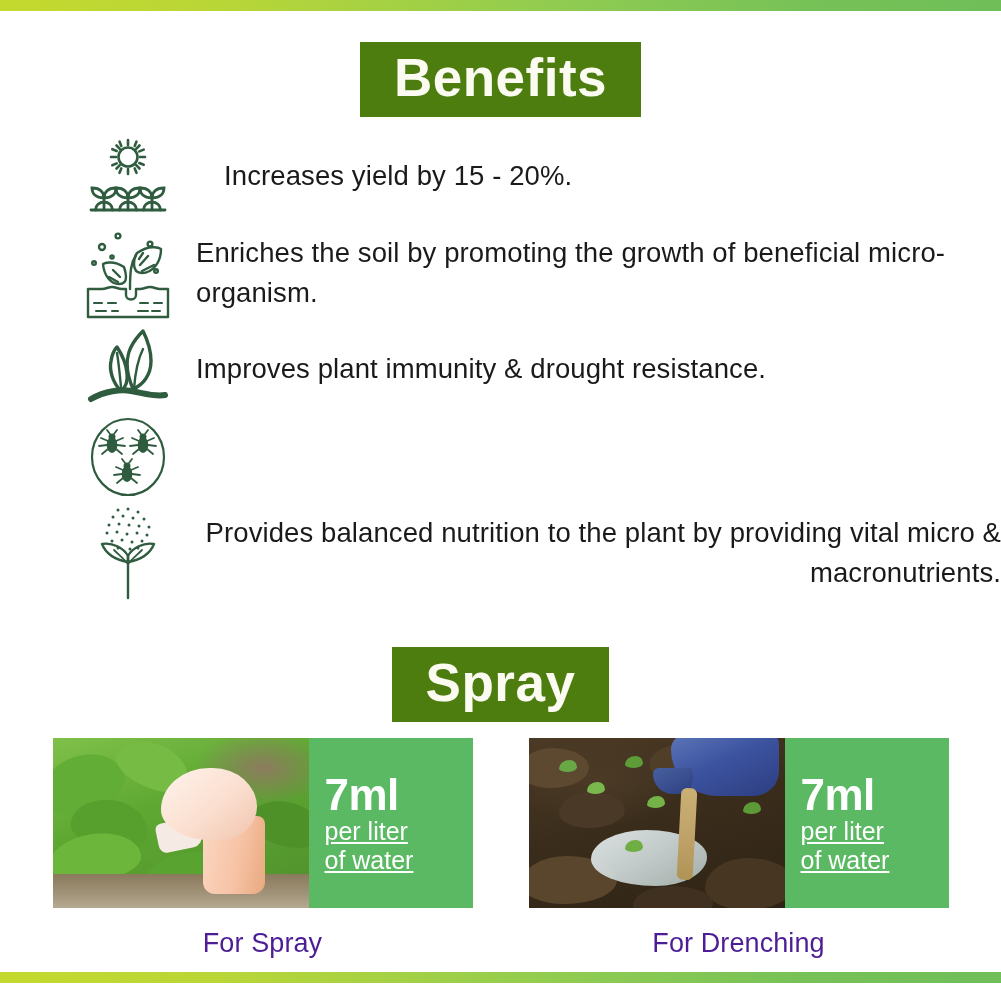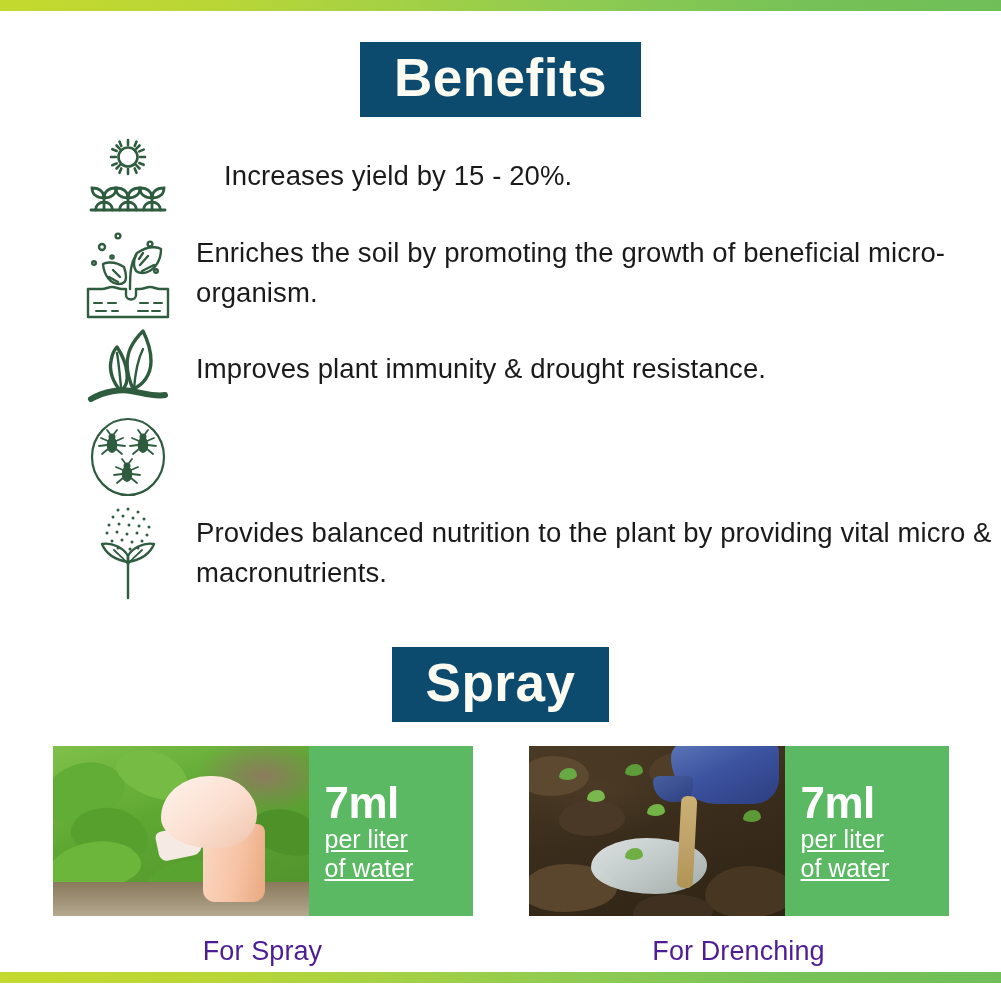--- a/index.html
+++ b/index.html
@@ -35,21 +35,21 @@
     flex: 1 1 auto;
     position: relative;
   }
 
   
   .badge-row {
     display: flex;
     justify-content: center;
   }
   .badge {
-    background: #0c4a6e;
+    background: #4d7c0f;
     color: #fbfbf2;
     font-size: 53px;
     font-weight: bold;
     letter-spacing: 0.5px;
     padding: 8px 34px 12px 34px;
     line-height: 1.04;
     white-space: nowrap;
   }
 
   #benefits-badge-row { margin-top: 31px; }
@@ -78,25 +78,25 @@
     line-height: 1.47;
     color: #1a1a1a;
     padding-left: 14px;
     letter-spacing: 0.1px;
   }
 
   .item-yield   { margin-bottom: 2px; gap: 28px; }
   .item-soil    { min-height: 104px; }
   .item-immune  { min-height: 88px; }
   .item-pest    { min-height: 88px; }
-  .item-nutri   { min-height: 104px; }
+  .item-nutri   { min-height: 104px; text-align: right; }
 
   
   .dosage-area {
-    margin-top: 24px;
+    margin-top: 16px;
     display: flex;
     justify-content: center;
     gap: 56px;
   }
   .dosage-col { width: 420px; }
 
   .dosage-card {
     display: flex;
     height: 170px;
     overflow: hidden;

